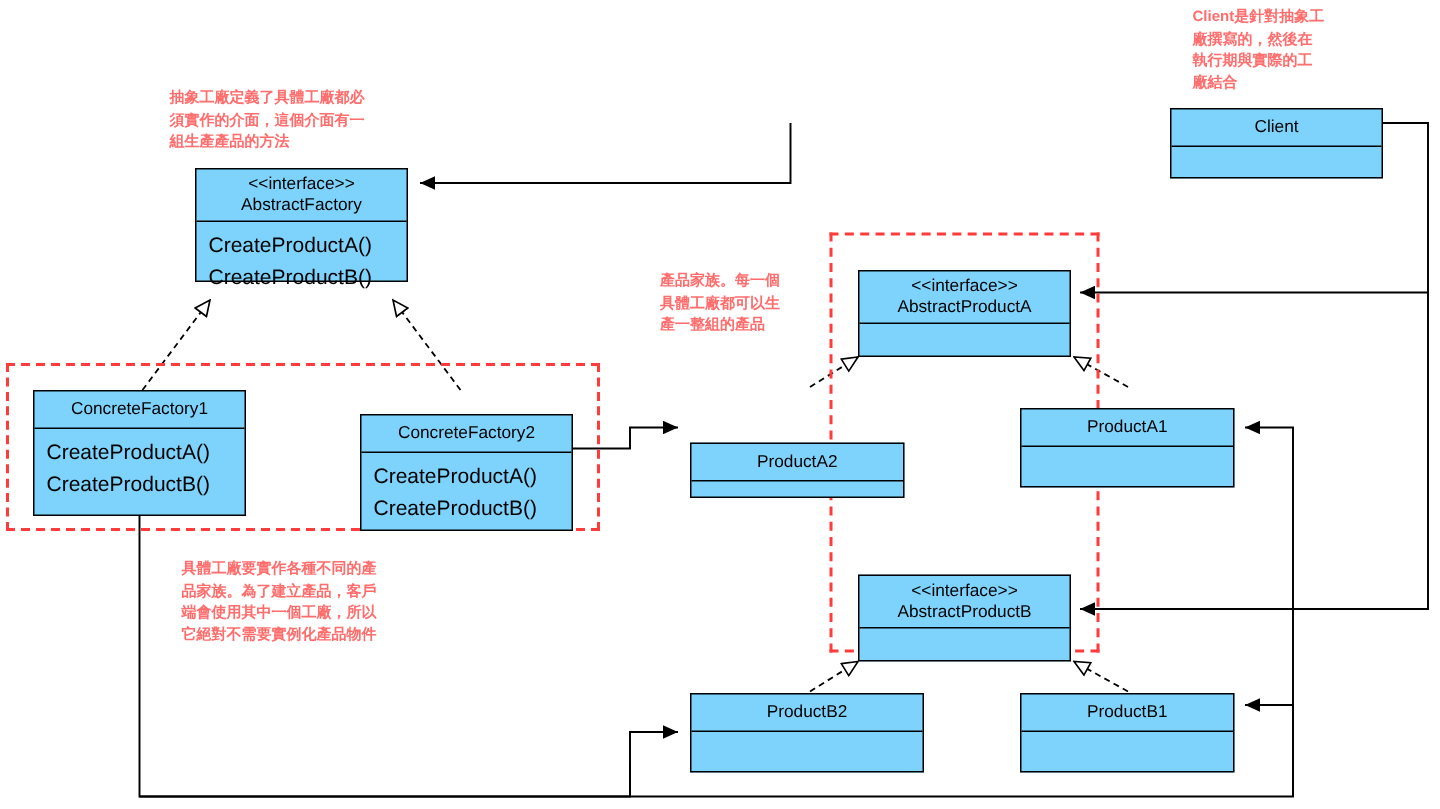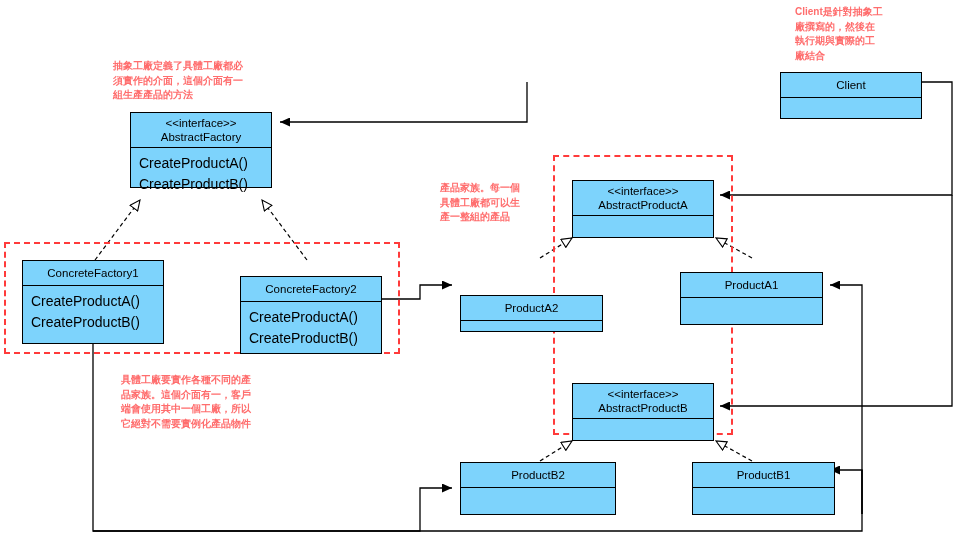--- a/index.html
+++ b/index.html
@@ -182,38 +182,38 @@
     <div class="uml-body empty"></div>
   </div>
 
   <div class="uml-box" style="left:460px; top:462px; width:156px; height:53px;">
     <div class="uml-head" style="padding:5px 2px;">
       <span class="cname">ProductB2</span>
     </div>
     <div class="uml-body empty"></div>
   </div>
 
-  <div class="uml-box" style="left:680px; top:462px; width:143px; height:53px;margin-left:12px;">
+  <div class="uml-box" style="left:680px; top:462px; width:143px; height:53px;">
     <div class="uml-head" style="padding:5px 2px;">
       <span class="cname">ProductB1</span>
     </div>
     <div class="uml-body empty"></div>
   </div>
 
   <div class="annot" style="left:113px; top:59px; width:185px;">抽象工廠定義了具體工廠都必
 須實作的介面，這個介面有一
 組生產產品的方法</div>
 
   <div class="annot" style="left:795px; top:5px; width:120px;">Client是針對抽象工
 廠撰寫的，然後在
 執行期與實際的工
 廠結合</div>
 
   <div class="annot" style="left:440px; top:181px; width:110px;">產品家族。每一個
 具體工廠都可以生
 產一整組的產品</div>
 
   <div class="annot" style="left:121px; top:373px; width:172px;">具體工廠要實作各種不同的產
-品家族。這個介面有一，客戶
+品家族。為了建立產品，客戶
 端會使用其中一個工廠，所以
 它絕對不需要實例化產品物件</div>
 
 </div>
 
 </body></html>

